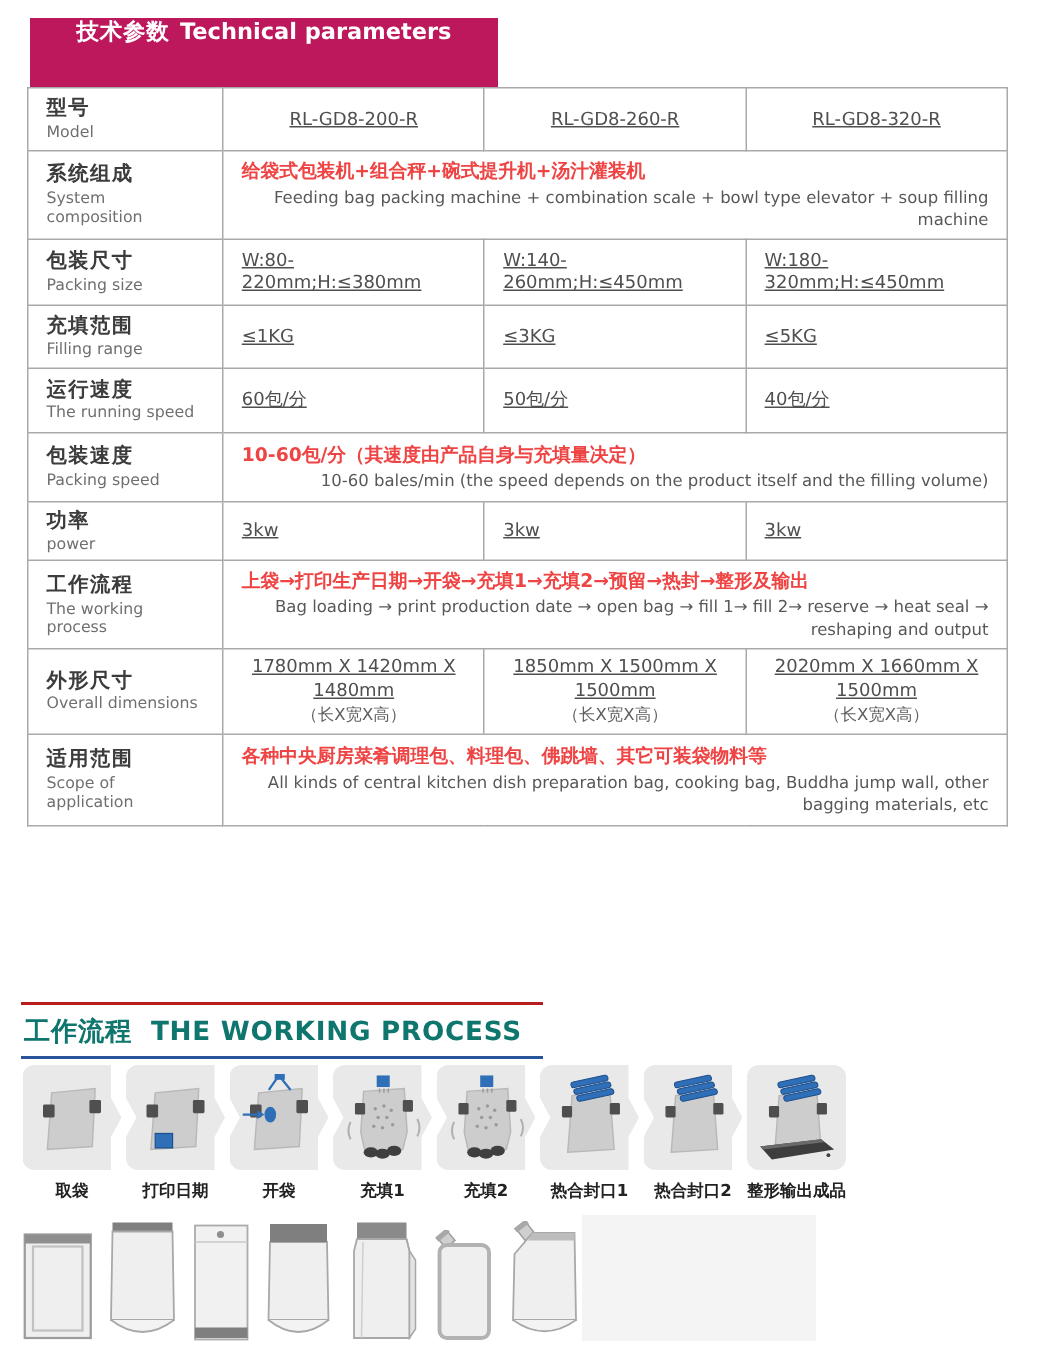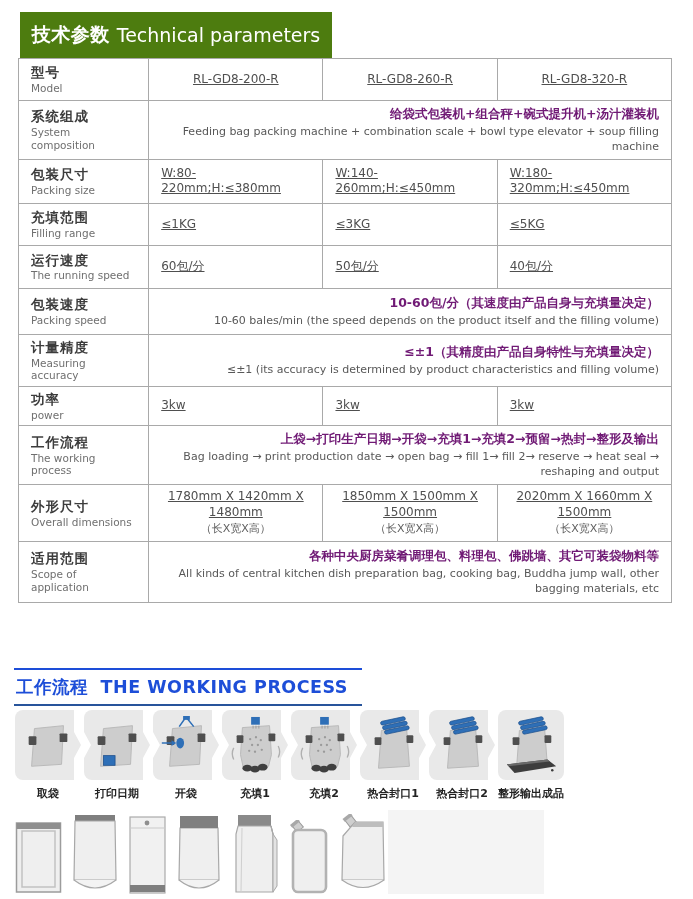--- a/index.html
+++ b/index.html
@@ -5,52 +5,52 @@
   html,body{margin:0;padding:0;}
   body{
     width:693px;height:899px;position:relative;overflow:hidden;
     background:#ffffff;
     font-family:"DejaVu Sans","Liberation Sans",sans-serif;
     color:#333;
   }
   
   .header-bar{
     position:absolute;left:20px;top:12px;width:312px;height:46px;
-    background:#4d7c0f;color:#fff;
-    display:flex;align-items:center;justify-content:center;
-    font-size:19px;font-weight:bold;letter-spacing:.5px;
-  }
-  .header-bar .en{font-weight:normal;margin-left:7px;letter-spacing:0;}
+    background:#be185d;color:#fff;
+    display:flex;align-items:flex-start;justify-content:center;
+    font-size:15px;font-weight:bold;letter-spacing:.5px;
+  }
+  .header-bar .en{font-weight:bold;margin-left:7px;letter-spacing:0;}
   
   table.param-table{
     position:absolute;left:18px;top:58px;width:654px;
     border-collapse:collapse;table-layout:fixed;
   }
   .param-table td{
     border:1px solid #a9a9a9;padding:4px 12px;vertical-align:middle;
     overflow:hidden;
   }
   .param-table col.c-lbl{width:130px;}
   .param-table col.c-v{width:174px;}
   .lbl-zh{font-size:13.5px;font-weight:bold;color:#3c3c3c;letter-spacing:1px;line-height:1.25;}
   .lbl-en{font-size:10.5px;color:#6f6f6f;line-height:1.2;margin-top:1px;}
   .cell-val{font-size:12px;color:#4f4f4f;line-height:1.3;text-decoration:underline;}
   .cell-sub{font-size:11px;color:#5f5f5f;line-height:1.3;margin-top:2px;}
-  .m-zh{font-size:12.5px;font-weight:bold;color:#701a75;line-height:1.45;text-align:right;}
+  .m-zh{font-size:12.5px;font-weight:bold;color:#ef4444;line-height:1.45;}
   .m-en{font-size:11px;color:#585858;line-height:1.35;margin-top:2px;text-align:right;}
   tr.center td.v{text-align:center;}
   tr.r0{height:42px;padding-left:11px;} tr.r1{height:41px;} tr.r2{height:49px;} tr.r3{height:42px;}
   tr.r4{height:44px;} tr.r5{height:42px;} tr.r6{height:43px;} tr.r7{height:46px;}
   tr.r8{height:45px;} tr.r9{height:36px;} tr.r10{height:57px;} tr.r11{height:46px;}
   tr.r12{height:61px;margin-left:39px;}
   
   .proc-title{
     position:absolute;left:14px;top:668px;
-    color:#1d4ed8;font-weight:bold;font-size:17.5px;letter-spacing:.5px;
-    border-top:2px solid #1d4ed8;border-bottom:2px solid #28549b;
+    color:#0f766e;font-weight:bold;font-size:17.5px;letter-spacing:.5px;
+    border-top:2px solid #b91c1c;border-bottom:2px solid #28549b;
     padding:5px 14px 5px 2px;display:inline-block;
   }
   .proc-title .en{margin-left:6px;}
   .proc-row{position:absolute;left:15px;top:710px;display:flex;}
   .tile{
     width:66px;height:70px;background:#e9e9e9;border-radius:8px;margin-right:3px;
     display:flex;align-items:center;justify-content:center;
     clip-path:polygon(0 0,59px 0,59px 22px,66px 35px,59px 48px,59px 70px,0 70px,0 48px,7px 35px,0 22px);
   }
   .tile.first{clip-path:polygon(0 0,59px 0,59px 22px,66px 35px,59px 48px,59px 70px,0 70px);}
@@ -199,30 +199,20 @@
   <tr class="r7">
     <td>
       <div class="lbl-zh">包装速度</div>
       <div class="lbl-en">Packing speed</div>
     </td>
     <td colspan="3">
       <div class="m-zh">10-60包/分（其速度由产品自身与充填量决定）</div>
       <div class="m-en">10-60 bales/min (the speed depends on the product itself and the filling volume)</div>
     </td>
   </tr>
-  <tr class="r8">
-    <td>
-      <div class="lbl-zh">计量精度</div>
-      <div class="lbl-en">Measuring accuracy</div>
-    </td>
-    <td colspan="3">
-      <div class="m-zh">≤±1（其精度由产品自身特性与充填量决定）</div>
-      <div class="m-en">≤±1 (its accuracy is determined by product characteristics and filling volume)</div>
-    </td>
-  </tr>
   <tr class="r9">
     <td>
       <div class="lbl-zh">功率</div>
       <div class="lbl-en">power</div>
     </td>
     <td>
           <div class="cell-val">3kw</div>
         </td>
     <td>
           <div class="cell-val">3kw</div>

